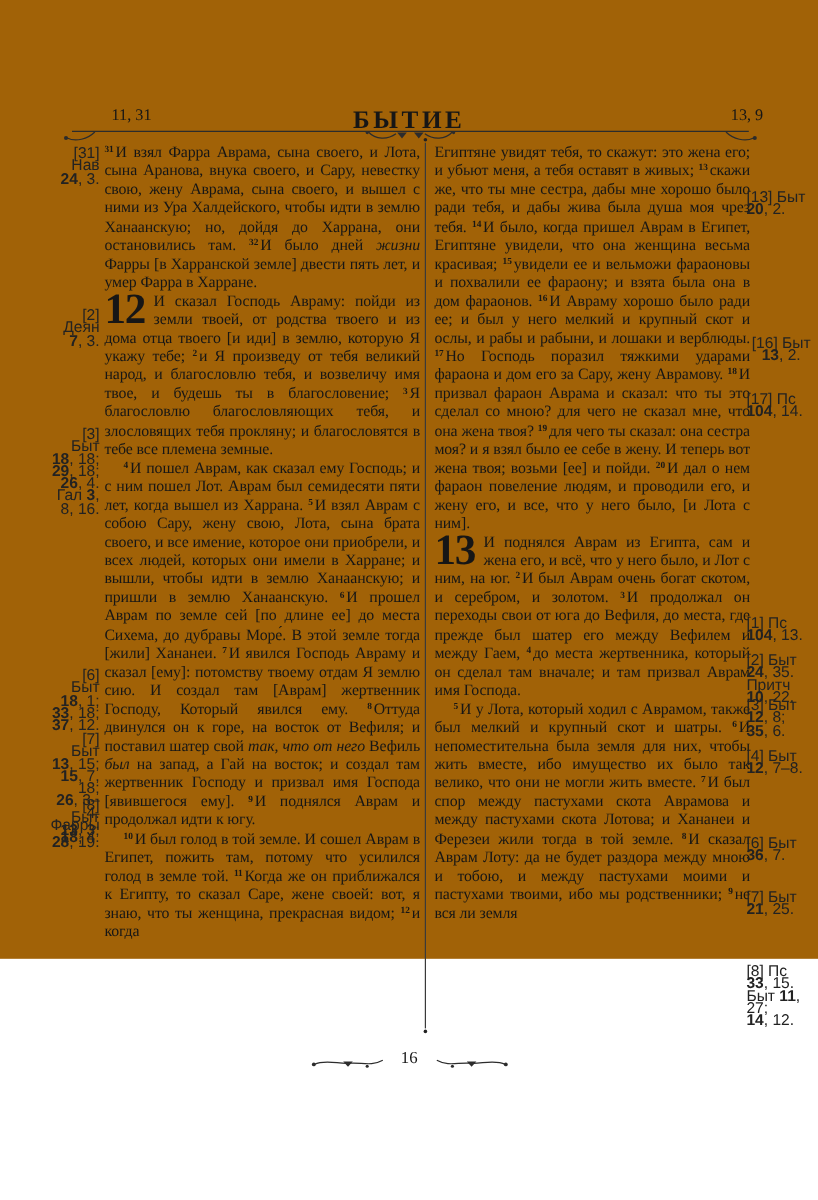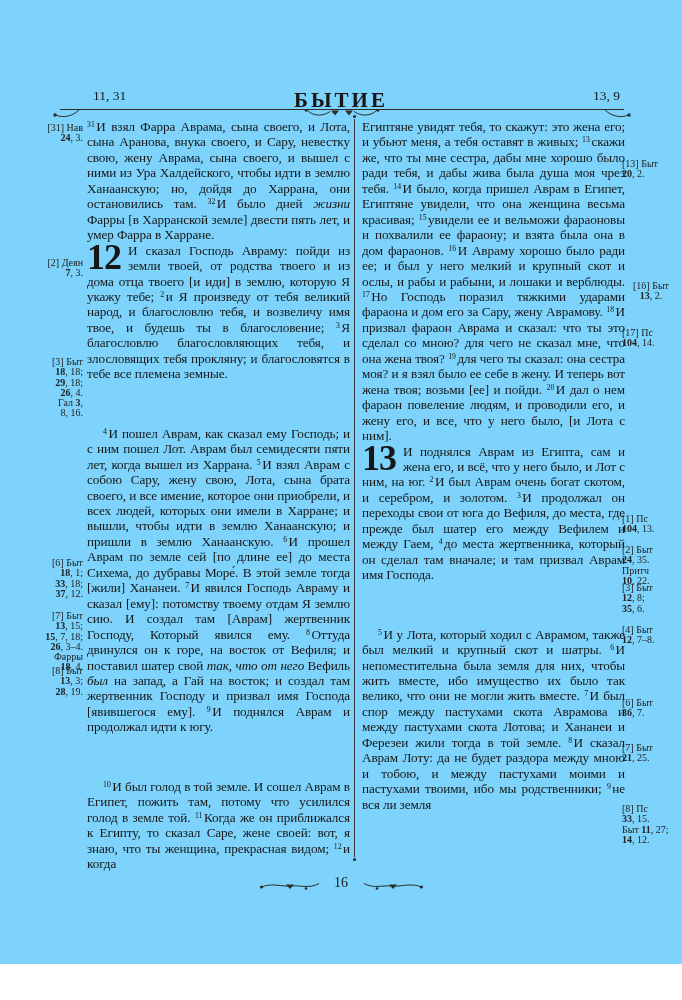--- a/index.html
+++ b/index.html
@@ -1,47 +1,47 @@
 <!DOCTYPE html>
 <html><head>
 <meta charset="utf-8">
 <style>
   html,body{margin:0;padding:0;}
   body{width:682px;height:1000px;background:#ffffff;overflow:hidden;
        font-family:"Liberation Serif", serif;color:#161616;}
-  .page{position:relative;width:682px;height:964px;background:#7dd3fc;}
+  .page{position:relative;width:682px;height:799px;background:#a16207;}
 
   
   .runhead{position:absolute;top:88px;left:0;width:682px;height:18px;font-size:13.5px;}
   .runhead .ref-left{position:absolute;left:93px;top:0;}
   .runhead .title{position:absolute;left:0;width:682px;text-align:center;top:0;
                   font-weight:bold;font-size:21px;letter-spacing:3px;}
-  .runhead .ref-right{position:absolute;right:62px;top:0;text-align:right;}
+  .runhead .ref-right{position:absolute;right:46px;top:0;text-align:right;}
   .headrule{position:absolute;left:52px;top:106px;}
 
   
   .col{position:absolute;top:119px;width:263px;font-size:13.2px;line-height:15.45px;
        text-align:justify;letter-spacing:-0.1px;}
   .col-left{left:87px;}
   .col-right{left:362px;}
   .para{margin:0;}
-  .para.indent{text-indent:16px;margin-top:44px;}
-  sup.v{font-size:7.8px;line-height:0;vertical-align:4px;margin-right:1.5px;letter-spacing:0;}
+  .para.indent{text-indent:16px;}
+  sup.v{font-size:7.8px;line-height:0;vertical-align:4px;margin-right:1.5px;letter-spacing:0;font-weight:bold;}
   em{font-style:italic;}
   .dropcap{float:left;font-size:36px;line-height:27px;font-weight:700;
            margin:1px 7px 0 0;letter-spacing:-1px;}
 
   
   .divider{position:absolute;left:354px;top:119px;width:1px;height:738px;background:#3a3a3a;}
   .divider .dot{position:absolute;left:-1px;width:3px;height:3px;border-radius:50%;background:#222;}
   .divider .dot.t{top:-4px;} .divider .dot.b{bottom:-4px;}
 
   
-  .margin{position:absolute;top:0;height:1000px;font-size:10px;line-height:10.3px;
-          font-family:Liberation Serif, serif;color:#222;letter-spacing:0;}
+  .margin{position:absolute;top:0;height:1000px;font-size:13px;line-height:10.3px;
+          font-family:Liberation Sans, sans-serif;color:#222;letter-spacing:0;}
   .margin-left{left:42px;width:41px;text-align:right;}
   .margin-right{left:622px;width:58px;text-align:left;}
   .note{position:absolute;width:100%;}
   .note b{font-weight:700;}
 
   
   .folio{position:absolute;top:875px;left:0;width:682px;text-align:center;font-size:14px;}
   .flourish{position:absolute;top:880px;}
   .flourish.fl-left{left:259px;} .flourish.fl-right{left:361px;}
 </style>

